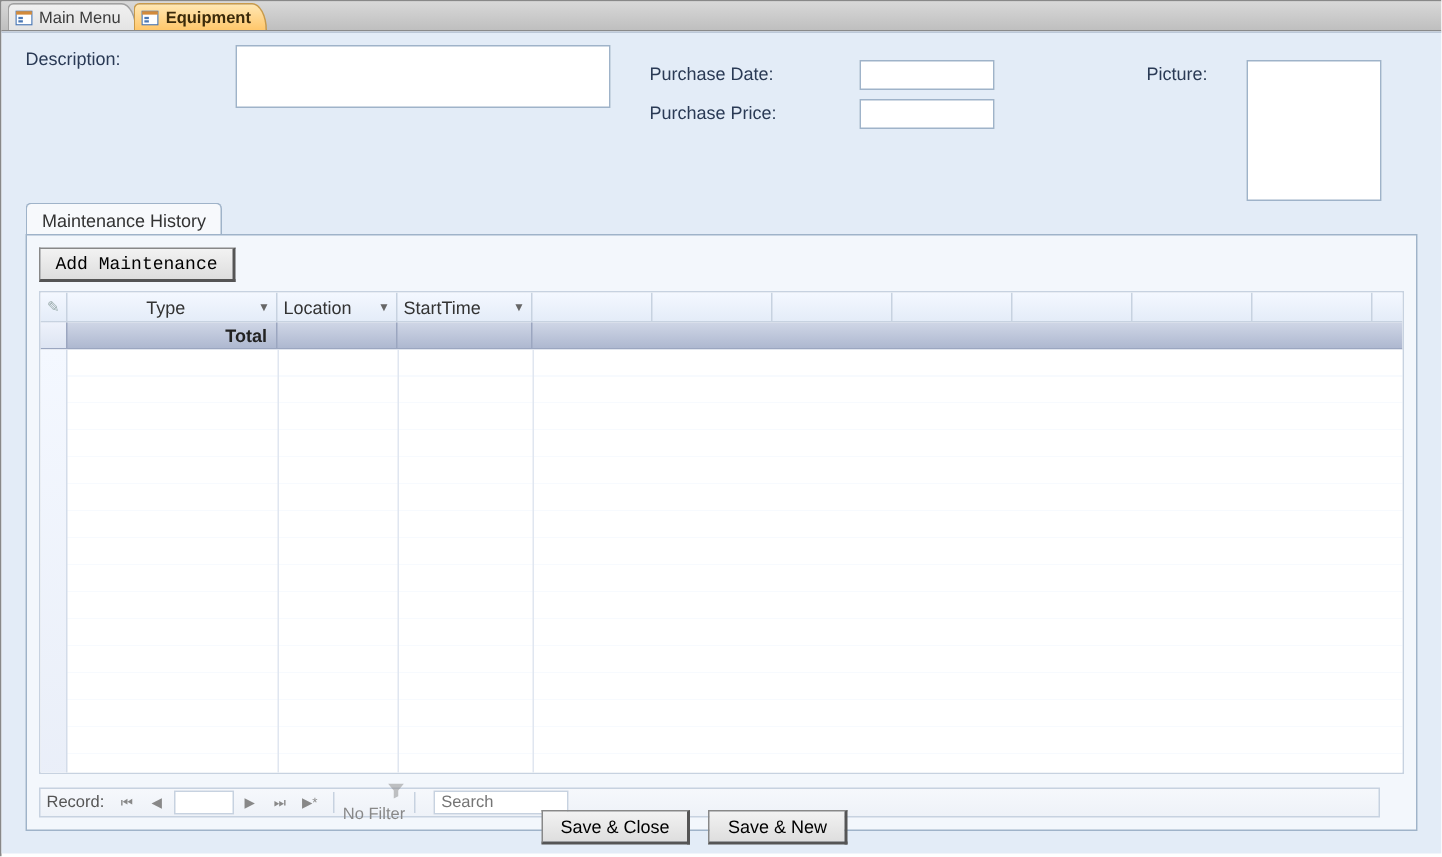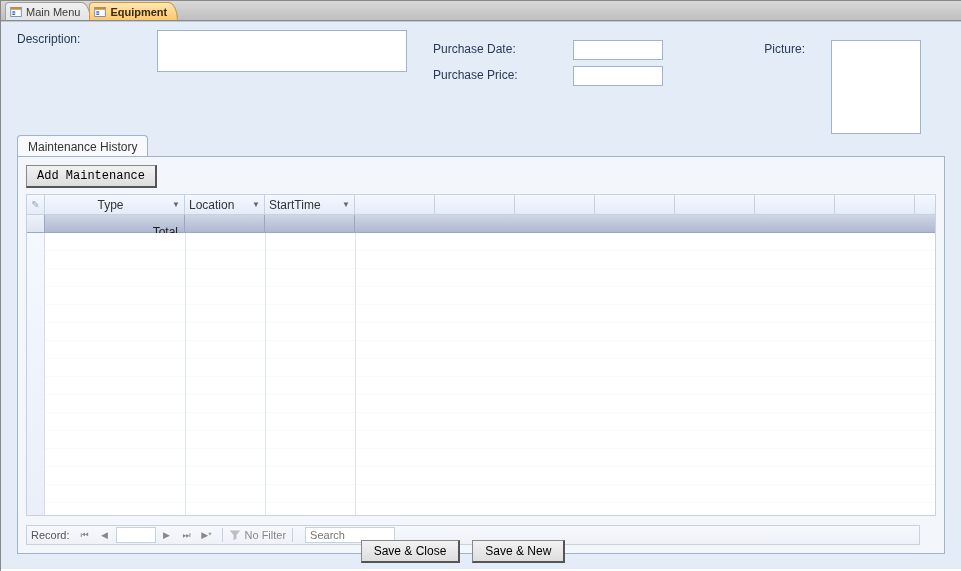--- a/index.html
+++ b/index.html
@@ -177,21 +177,21 @@
     height: 18px;
     background: linear-gradient(#cfd6e6,#aeb8d0);
     border-bottom:1px solid #9ba6c0;
   }
   .grid-totals-row .rowhdr{
     width:18px;border-right:1px solid #9ba6c0;background:linear-gradient(#eef2fb,#dde4f2);
   }
   .grid-totals-row .tcell{
     border-right:1px solid #9ba6c0;
     display:flex;align-items:center;justify-content:flex-end;
-    padding:17px 6px;font-weight:400;color:#222;font-size:12px;
+    padding:0 6px;font-weight:700;color:#222;font-size:12px;
   }
   .grid-totals-row .tcell.type{width:140px;}
   .grid-totals-row .tcell.loc{width:80px;}
   .grid-totals-row .tcell.start{width:90px;}
   .grid-body .rowhandles{
     position:absolute;left:0;top:0;bottom:0;width:18px;
     background:linear-gradient(#f4f8ff,#e9eef8);
     border-right:1px solid #d3dce9;
   }
   .grid-body .col-lines{
@@ -219,21 +219,21 @@
     display:flex;align-items:center;justify-content:center;
     color:#888;
     border:1px solid transparent;
     font-size:9px;
     cursor: default;
   }
   .recordnav .recbox{
     width:40px;height:16px;background:#fff;border:1px solid #c7d2e0;
   }
   .recordnav .sep{width:1px;height:14px;background:#c7d2e0;margin:0 4px;}
-  .recordnav .filterlbl{color:#888;display:flex;align-items:flex-end;gap:4px;}
+  .recordnav .filterlbl{color:#888;display:flex;align-items:flex-end;gap:4px;flex-direction:column;}
   .recordnav .filterlbl svg{width:12px;height:12px;opacity:.5;}
   .recordnav .searchbox{
     margin-left:6px;height:16px;width:90px;border:1px solid #c7d2e0;
     font-size:11px;padding:0 4px;font-family:inherit;
   }
   .bottom-buttons {
     position: absolute;
     left: 0; right: 0;
     bottom: 6px;
     display: flex;

